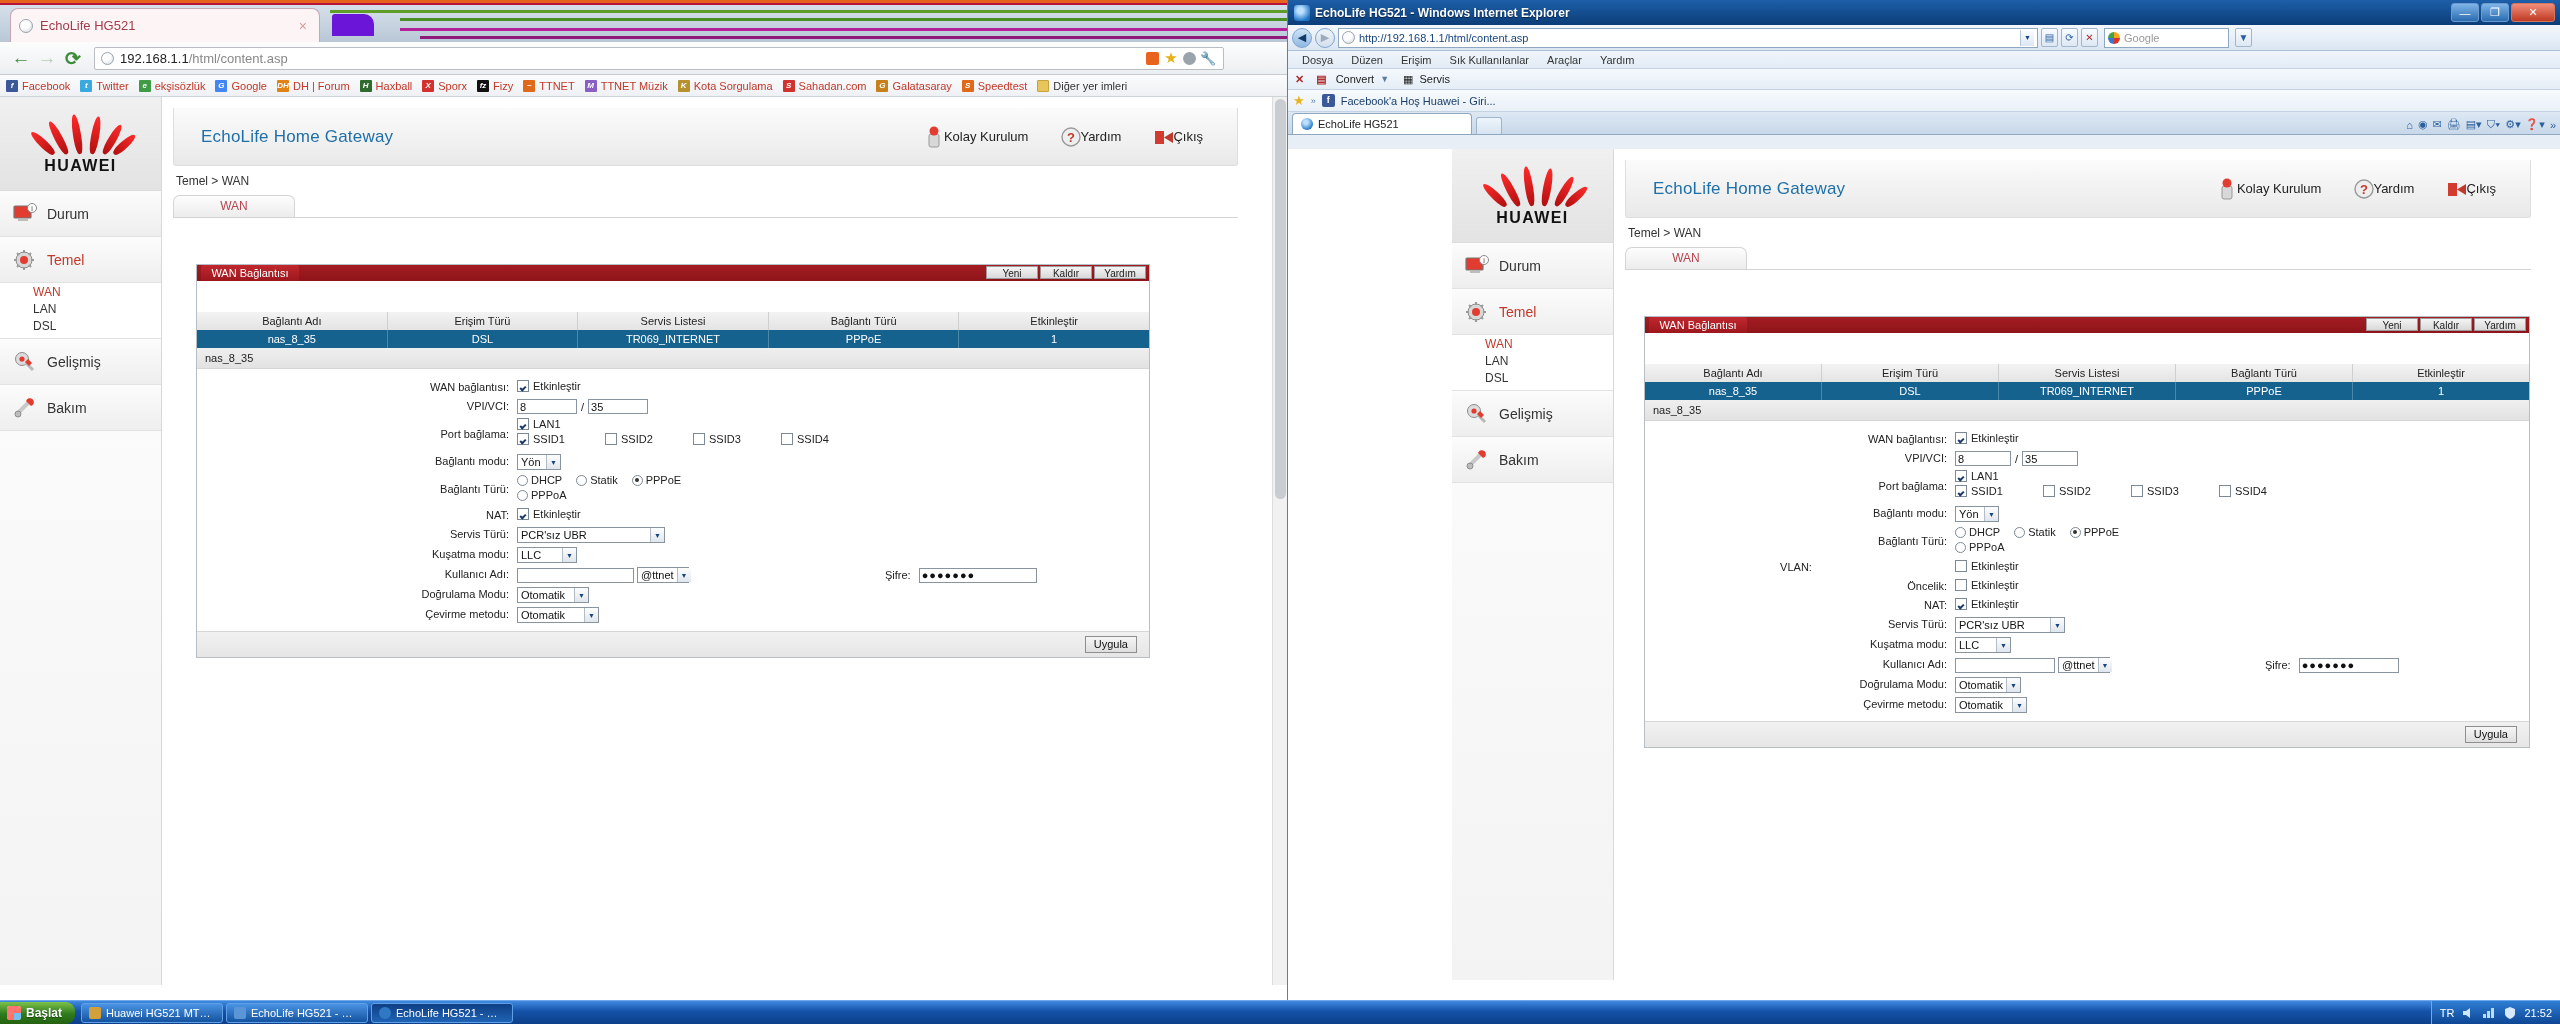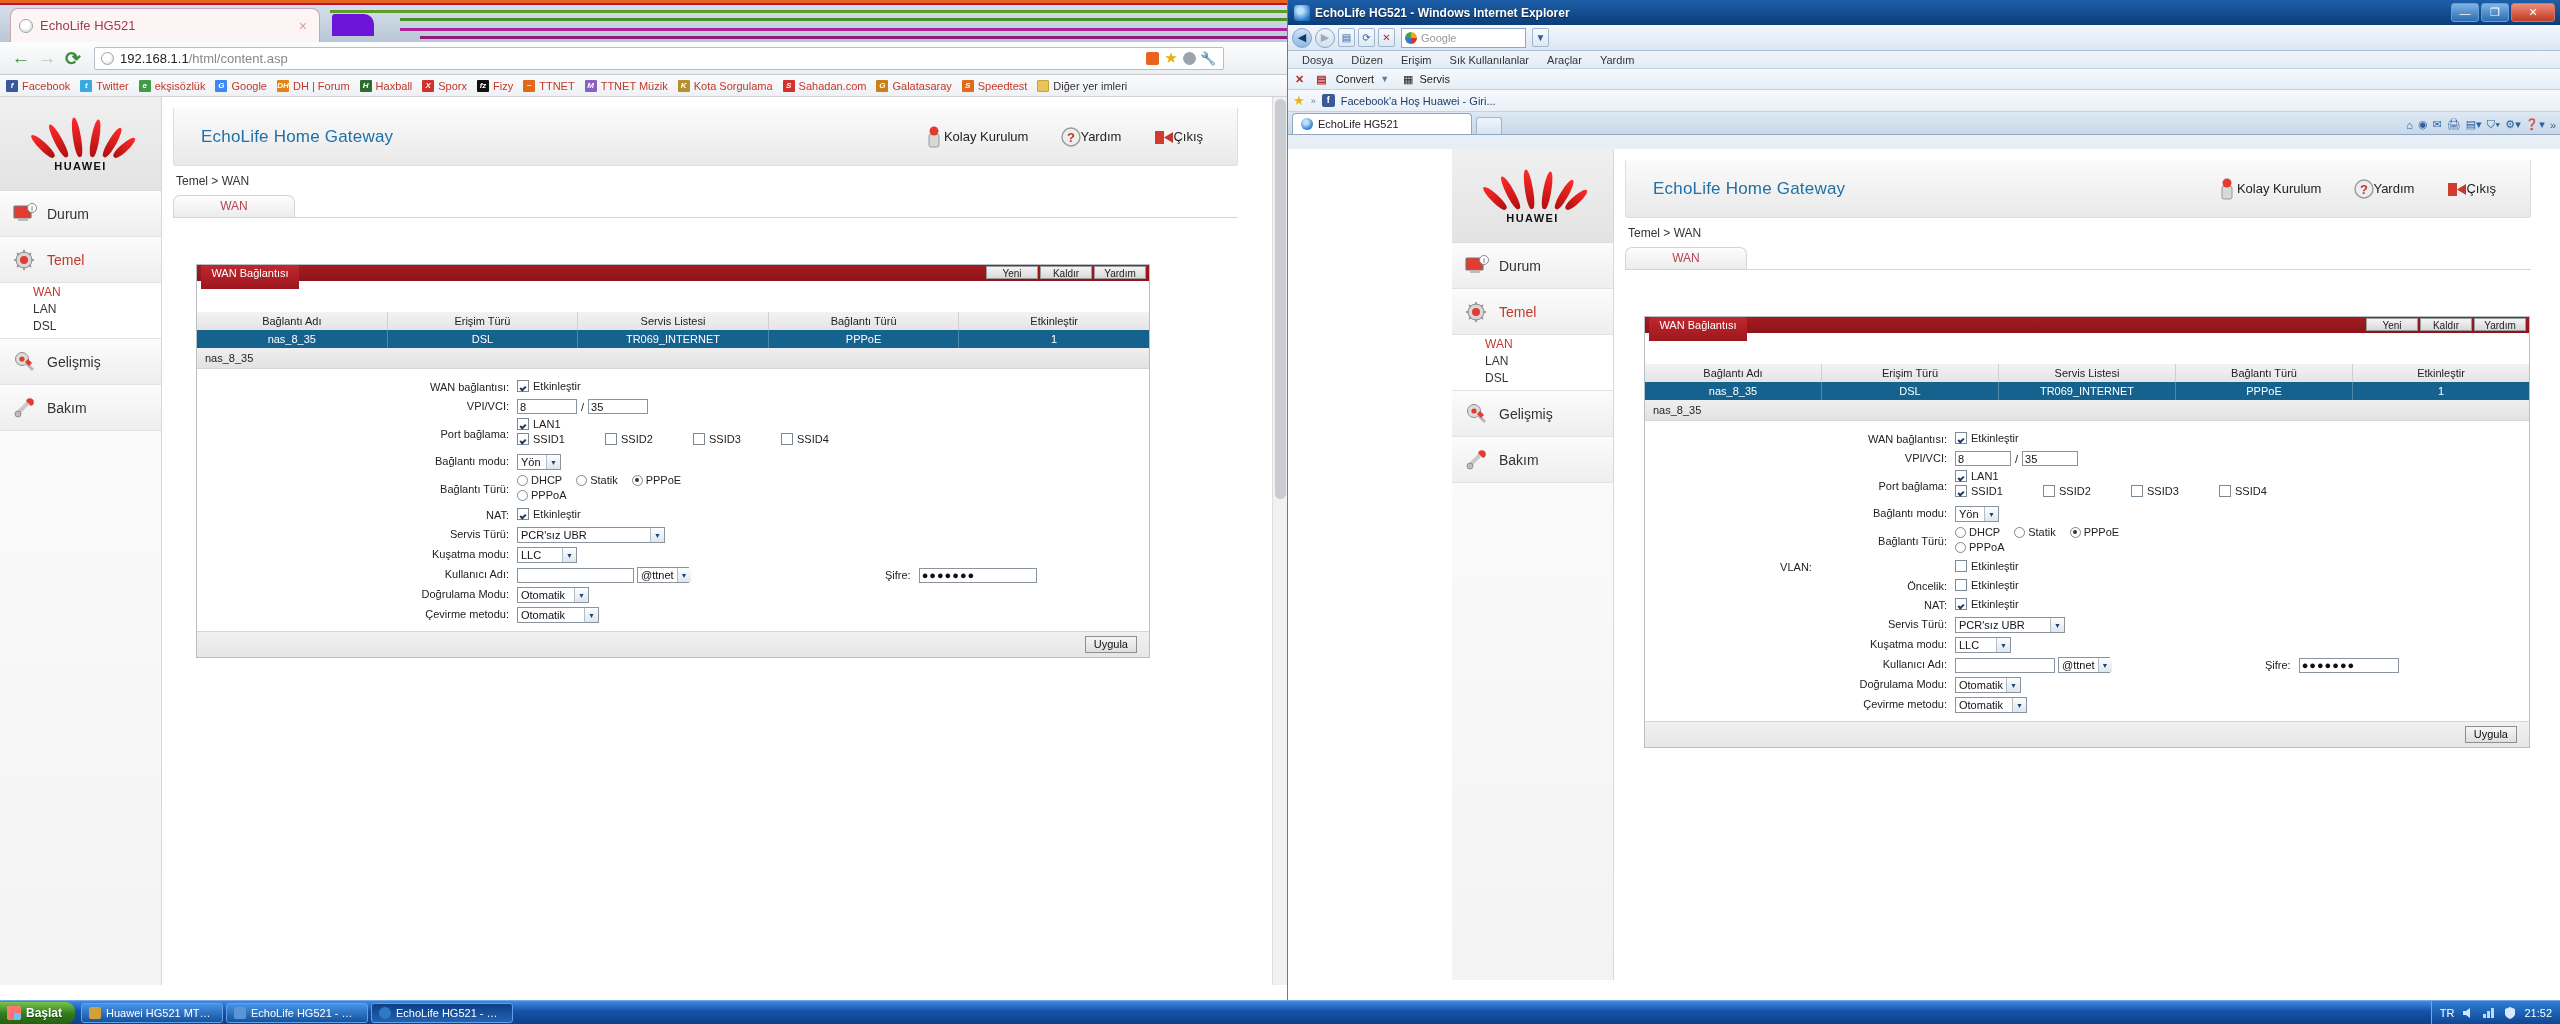--- a/index.html
+++ b/index.html
@@ -125,21 +125,21 @@
   .rt-logo-fan{
     width:78px;height:42px; position:relative;
   }
   .rt-logo-fan i{
     position:absolute; bottom:0; left:50%;
     width:8px; height:40px; border-radius:50% 50% 40% 40%;
     background:linear-gradient(#ff2b2b,#b10f0f);
     transform-origin:50% 100%;
   }
   .rt-logo-txt{
-    font-size:11px; font-weight:bold; letter-spacing:1.4px; color:#111;
+    font-size:16px; font-weight:bold; letter-spacing:1.4px; color:#111;
     margin-top:3px;
   }
   .rt-menu-item{
     height:46px; display:flex; align-items:center; padding-left:12px;
     border-bottom:1px solid #e2e2e2;
     background:linear-gradient(#fcfcfc,#eeeeee);
     color:#333; font-size:14px;
   }
   .rt-menu-item.sel{ color:#c0392b; }
   .rt-menu-ico{
@@ -184,21 +184,21 @@
 
   
   .rt-panel{
     position:absolute; border:1px solid #b7bfc6; background:#fff;
   }
   .rt-panel-head{
     position:relative; height:16px;
     background:linear-gradient(#a31c22,#8e1419);
   }
   .rt-panel-tab{
-    position:absolute; left:4px; top:0; height:24px; min-width:98px;
+    position:absolute; left:4px; top:0; height:16px; min-width:98px;
     background:linear-gradient(#c0282e,#9c171d);
     border-radius:3px 3px 0 0;
     color:#fff; font-size:11px; line-height:16px; text-align:center; padding:0 9px;
   }
   .rt-panel-btns{
     position:absolute; right:3px; top:1px; display:flex; gap:2px;
   }
   .rt-pbtn{
     width:52px; height:13px; line-height:13px; text-align:center;
     font-size:10px; color:#222;
@@ -867,20 +867,25 @@
     <span class="ie-wbtns">
       <span class="ie-wbtn">—</span>
       <span class="ie-wbtn">❐</span>
       <span class="ie-wbtn close">✕</span>
     </span>
   </div>
 
   <div class="ie-navrow">
     <span class="ie-nav-circle">◀</span>
     <span class="ie-nav-circle dim">▶</span>
+    <div class="ie-addr">
+      <span class="ie-addr-ico"></span>
+      <span class="ie-addr-url">http://192.168.1.1/html/content.asp</span>
+      <span class="ie-addr-arrow">▼</span>
+    </div>
     <span class="ie-smallbtn">▤</span>
     <span class="ie-smallbtn">⟳</span>
     <span class="ie-smallbtn" style="color:#b03030">✕</span>
     <div class="ie-search">
       <span class="ie-search-ico"></span>
       <span class="ie-search-txt">Google</span>
     </div>
     <span class="ie-smallbtn" style="margin-left:3px;">▼</span>
   </div>
 

